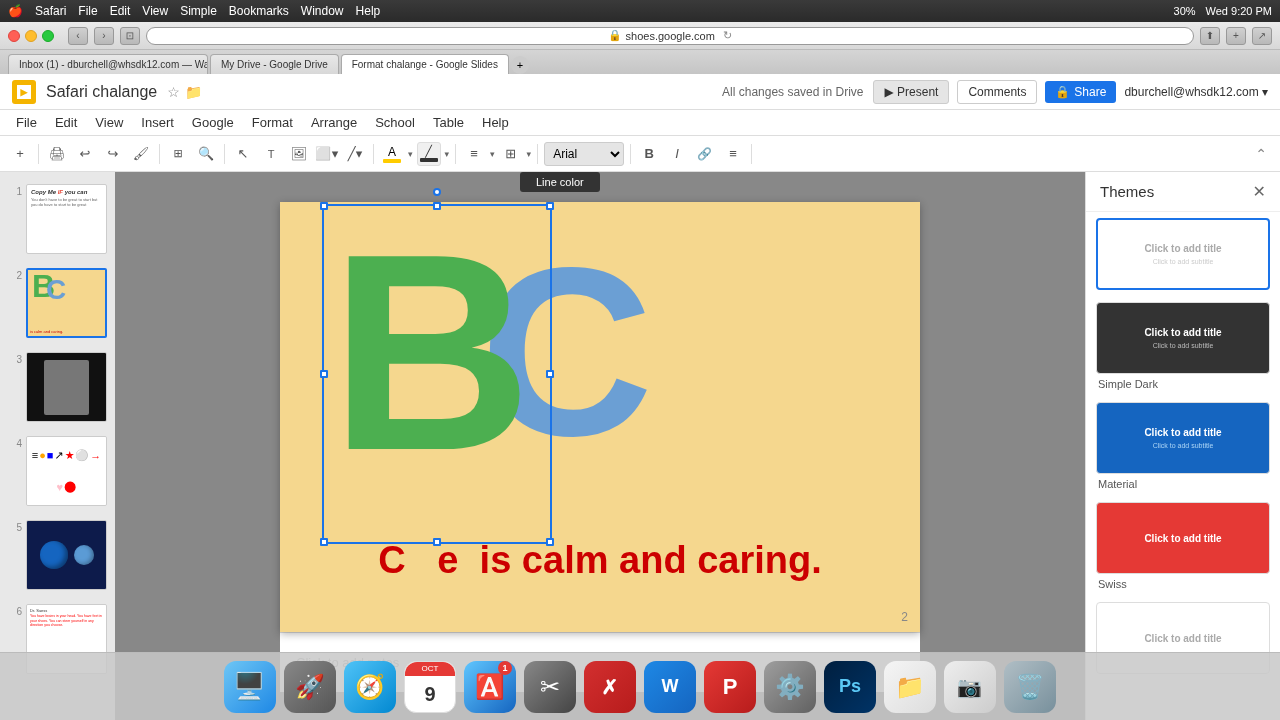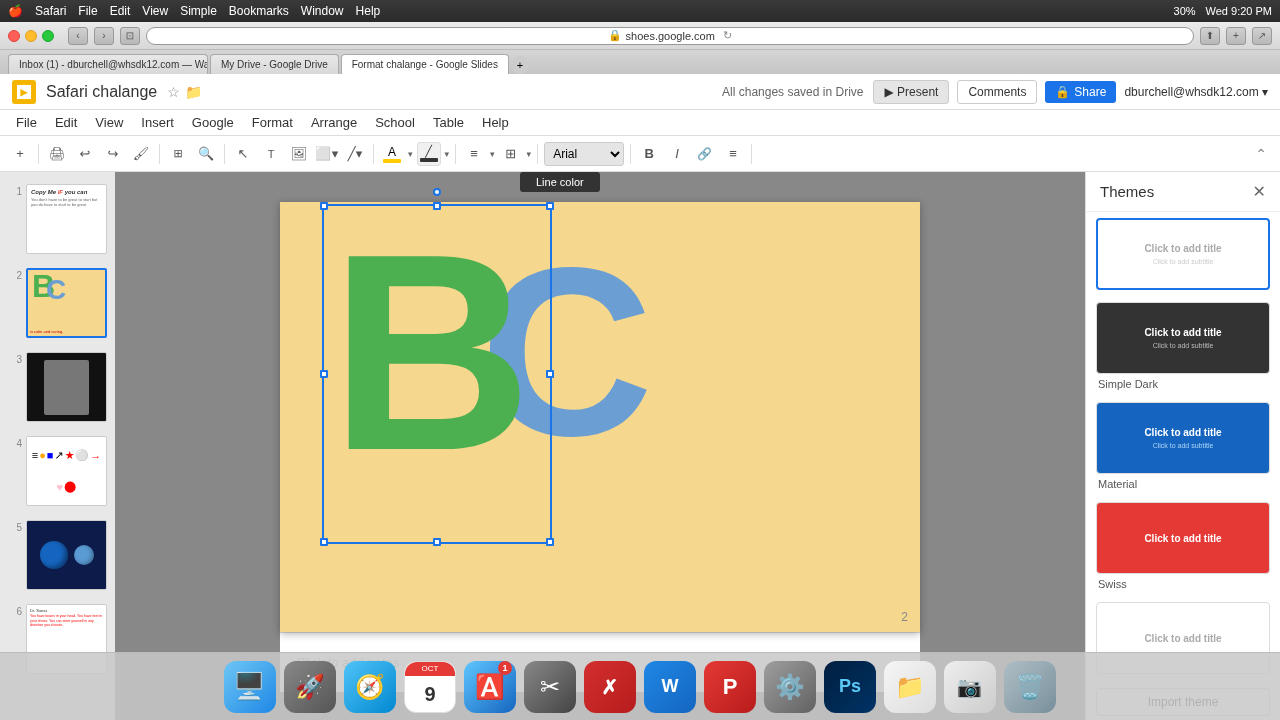--- a/index.html
+++ b/index.html
@@ -585,20 +585,21 @@
 
     </div>
 
     <div class="canvas-area">
       <div class="slide-canvas">
 
         <div class="slide-b">B</div>
 
         <div class="slide-c">C</div>
 
+        <div class="slide-text">C&nbsp;&nbsp;&nbsp;e&nbsp; <span>is calm and caring.</span></div>
 
         <div class="selection-box">
           <div class="rotate-handle"></div>
           <div class="handle handle-tl"></div>
           <div class="handle handle-tc"></div>
           <div class="handle handle-tr"></div>
           <div class="handle handle-ml"></div>
           <div class="handle handle-mr"></div>
           <div class="handle handle-bl"></div>
           <div class="handle handle-bc"></div>
@@ -649,21 +650,20 @@
         </div>
         <div class="theme-name">Swiss</div>
       </div>
 
       <div class="theme-item">
         <div class="theme-preview" style="background:white;">
           <span class="theme-title-text" style="color:#aaa;">Click to add title</span>
         </div>
       </div>
 
-      <button class="import-btn">Import theme</button>
     </div>
 
   </div>
 
 </div>
 
 <div class="dock">
   <div class="dock-icon" style="background: linear-gradient(135deg, #6ec6f5, #1e88e5); border-radius:12px;">
     <span style="font-size:26px;">🖥️</span>
   </div>

